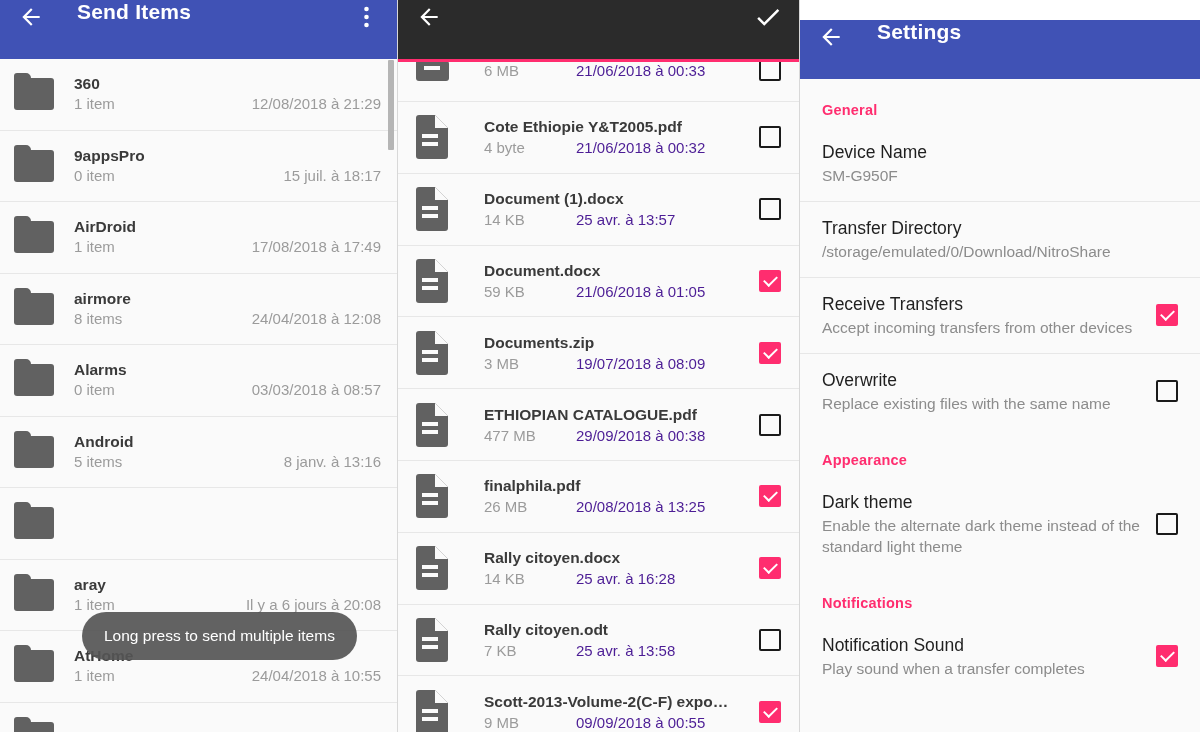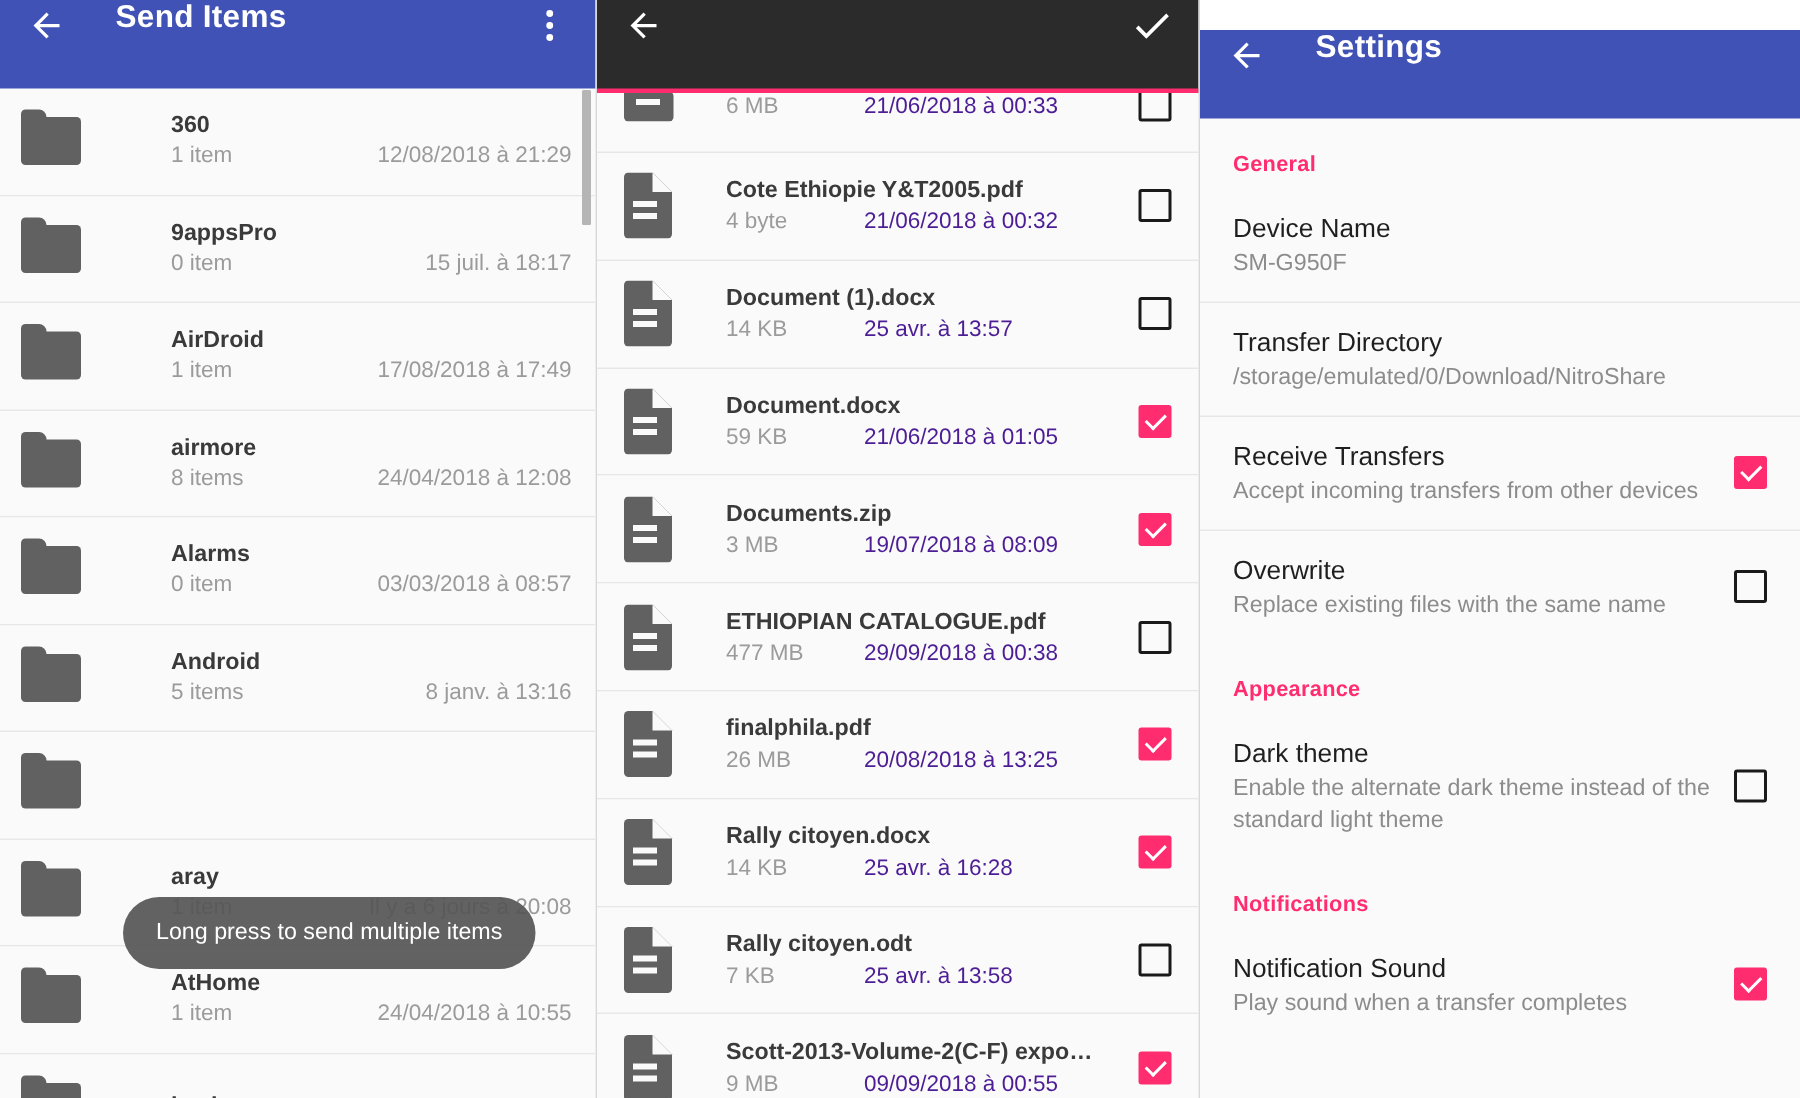--- a/index.html
+++ b/index.html
@@ -37,21 +37,21 @@
   .icon-btn svg { display: block; }
 
   
   .list { position: absolute; left: 0; right: 0; top: 59px; bottom: 0; overflow: hidden; }
   .row {
     display: flex; align-items: center;
     height: 71.5px; padding: 0 16px 0 14px;
     border-bottom: 1px solid #e7e7e7; background: #fafafa;
   }
   .row-ico { width: 60px; flex: 0 0 60px; display: flex; align-items: center; }
-  .row-body { flex: 1 1 auto; min-width: 0; margin-left: 40px; }
+  .row-body { flex: 1 1 auto; min-width: 0; }
   .row-title {
     font-size: 15.5px; font-weight: bold; color: #3a3a3a;
     line-height: 20px; white-space: nowrap; overflow: hidden; text-overflow: ellipsis;
   }
   .row-sub { display: flex; justify-content: space-between; align-items: baseline; line-height: 20px; }
   .row-meta { font-size: 15px; color: #9b9b9b; white-space: nowrap; }
   .row-date { font-size: 15px; color: #9b9b9b; white-space: nowrap; padding-left: 10px; }
 
   
   .folder {
@@ -65,21 +65,21 @@
   }
 
   
   .scrollbar {
     position: absolute; right: 3px; top: 60px;
     width: 6px; height: 90px; background: #b5b5b5; border-radius: 1px; z-index: 4;
   }
 
   
   .toast {
-    position: absolute; left: 82px; bottom: 86px;
+    position: absolute; left: 82px; bottom: 72px;
     background: rgba(85,85,85,.92); color: #fff;
     font-size: 15.5px; padding: 15px 22px; border-radius: 24px;
     white-space: nowrap; z-index: 9;
   }
 
   
   .mlist { position: absolute; left: 0; right: 0; top: 62px; bottom: 0; overflow: hidden; }
   .mrow {
     display: flex; align-items: center;
     height: 71.8px; padding: 0 18px 0 16px;

